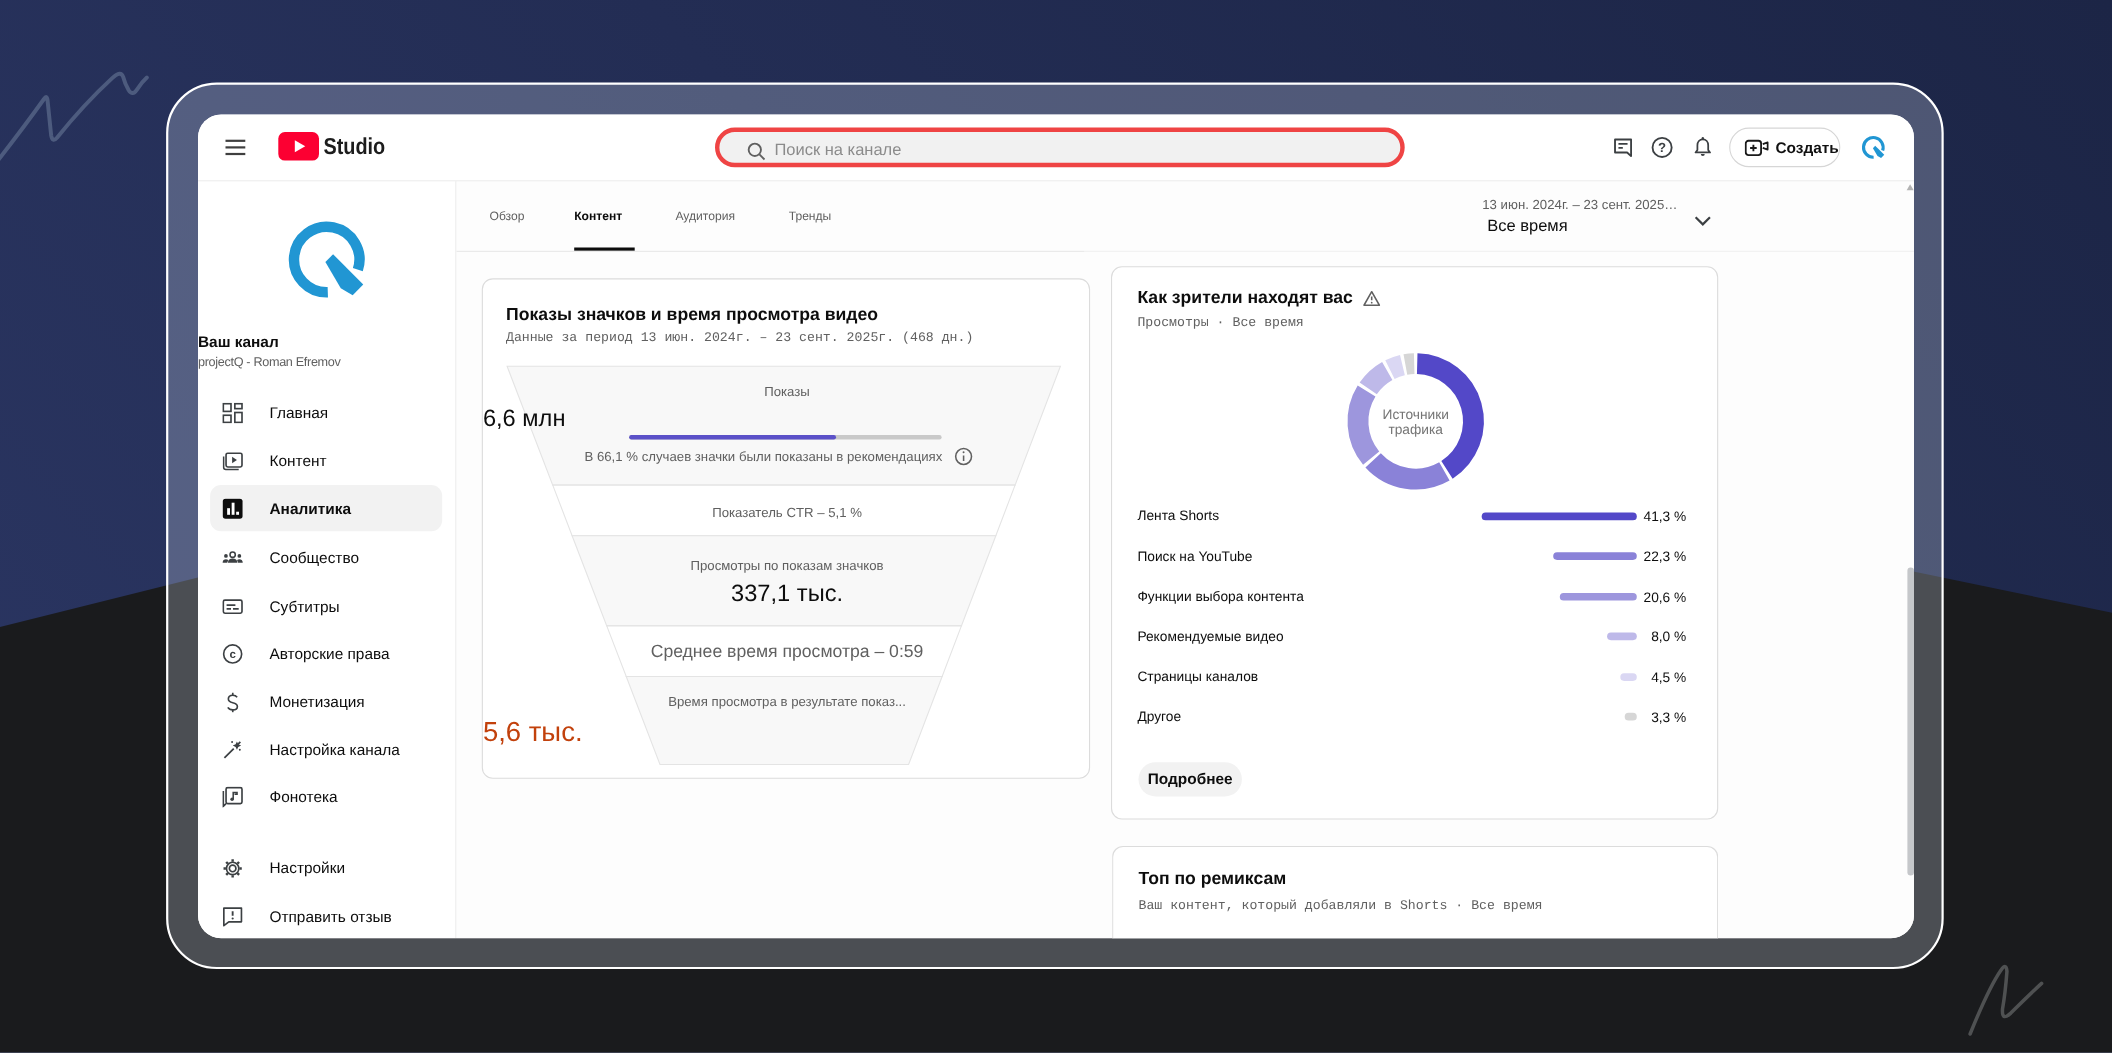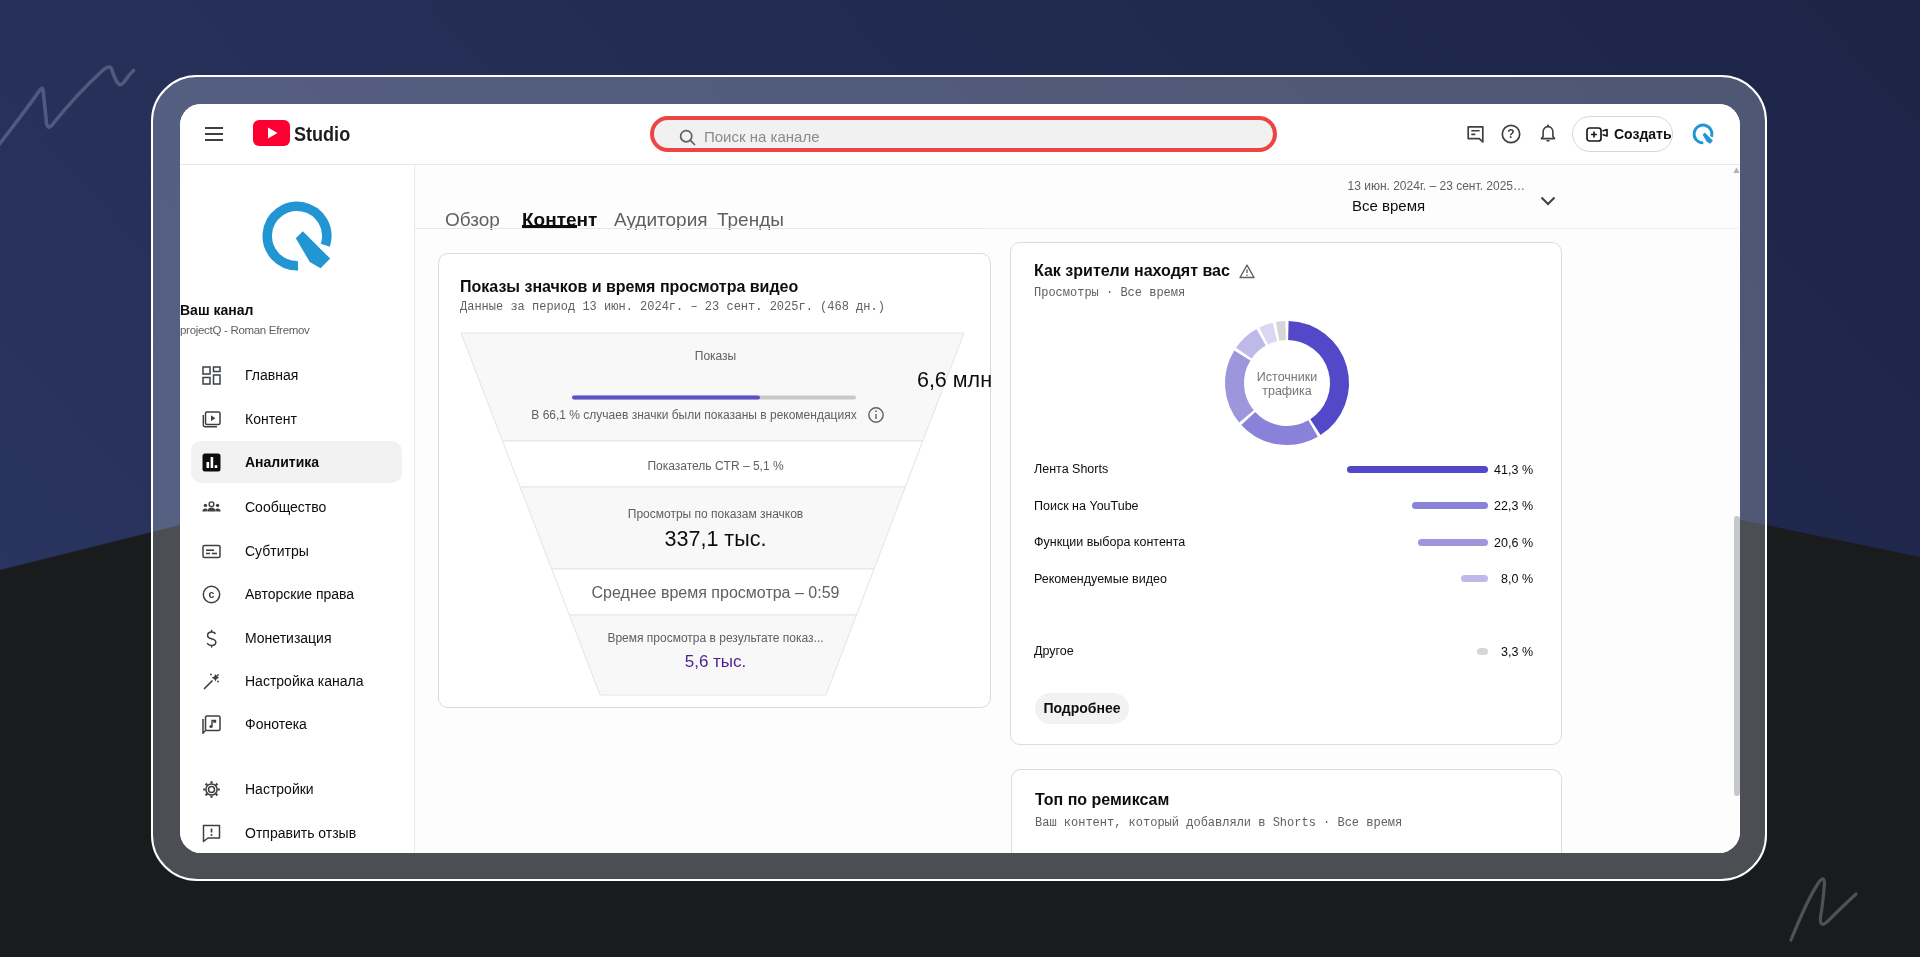--- a/index.html
+++ b/index.html
@@ -29,21 +29,21 @@
   
   #sidebar { position:absolute; left:0; top:61px; width:234px; bottom:0; background:#fff; }
   #sdiv { position:absolute; left:234px; top:61px; width:1px; bottom:0; background:#e8e8e8; }
   .chname { position:absolute; left:0; width:234px; text-align:left; }
   .mrow { position:absolute; left:0; width:234px; height:43px; }
   .mrow .ic { position:absolute; left:22px; top:12px; width:19px; height:19px; }
   .mrow .lb { position:absolute; left:65px; top:13px; font-size:14px; color:#0c0c0c; }
   #selrow { position:absolute; left:11px; width:211px; height:42px; background:#f2f2f2; border-radius:10px; }
   
   #main { position:absolute; left:235px; top:61px; right:0; bottom:0; background:#fdfdfd; }
-  .tab { position:absolute; top:44px; font-size:19px; color:#606060;text-align:right; }
+  .tab { position:absolute; top:26px; font-size:11px; color:#606060;text-align:right; }
   .card { position:absolute; background:#fff; border:1px solid #dcdcdc; border-radius:10px; }
   .ctitle { font-size:16px; font-weight:bold; color:#0d0d0d; }
   .csub { font-size:12px; color:#606060;font-family:Liberation Mono, monospace; }
   .lgrow { position:absolute; left:23px; width:499px; height:15px; }
   .lgrow .ll { position:absolute; left:0; top:0.5px; font-size:12.5px; color:#0d0d0d; }
   .lgrow i { position:absolute; right:45px; top:4px; height:7px; border-radius:3.5px; }
   .lgrow b { position:absolute; right:0; top:1px; font-size:12.5px; font-weight:normal; color:#0d0d0d; }
 </style>
 </head>
 <body>
@@ -243,28 +243,28 @@
           <polygon points="112.6,315 435.0,315 417.5,361 130.3,361" fill="#ffffff"></polygon>
           <polygon points="130.3,361 417.5,361 387.0,441 161.0,441" fill="#f8f8f8"></polygon>
         </g>
         <rect x="133" y="141.5" width="284" height="4" rx="2" fill="#c9c9c9"></rect>
         <rect x="133" y="141.5" width="188" height="4" rx="2" fill="#5b51c8"></rect>
         <circle cx="437" cy="161" r="7.2" fill="none" stroke="#606060" stroke-width="1.4"></circle>
         <line x1="437" y1="160" x2="437" y2="165" stroke="#606060" stroke-width="1.4"></line>
         <circle cx="437" cy="157.2" r="0.9" fill="#606060"></circle>
       </svg>
       <div class="abs" style="left:0;top:95px;width:553px;text-align:center;font-size:12px;color:#606060">Показы</div>
-      <div class="abs" style="left:0;top:114px;width:553px;text-align:right;font-size:21.5px;color:#0d0d0d">6,6 млн</div>
+      <div class="abs" style="left:0;top:114px;width:553px;text-align:left;font-size:21.5px;color:#0d0d0d">6,6 млн</div>
       <div class="abs" style="left:0;top:154px;width:510px;text-align:center;font-size:12px;color:#606060">В 66,1 % случаев значки были показаны в рекомендациях</div>
       <div class="abs" style="left:0;top:205px;width:553px;text-align:center;font-size:12px;color:#606060">Показатель CTR – 5,1 %</div>
       <div class="abs" style="left:0;top:253px;width:553px;text-align:center;font-size:12px;color:#606060">Просмотры по показам значков</div>
       <div class="abs" style="left:0;top:273px;width:553px;text-align:center;font-size:21.5px;color:#0d0d0d">337,1 тыс.</div>
       <div class="abs" style="left:0;top:330px;width:553px;text-align:center;font-size:16px;color:#606060">Среднее время просмотра – 0:59</div>
       <div class="abs" style="left:0;top:377px;width:553px;text-align:center;font-size:12px;color:#606060">Время просмотра в результате показ...</div>
-      <div class="abs" style="left:0;top:398px;width:553px;text-align:center;font-size:17px;color:#4c1d95">5,6 тыс.</div>
+      <div class="abs" style="left:0;top:398px;width:553px;font-size:25px;color:#c2410c">5,6 тыс.</div>
     </div>
 
     <div class="card" style="left:595px;top:77px;width:552px;height:503px">
       <div class="ctitle abs" style="left:23px;top:19px">Как зрители находят вас</div>
       <svg class="abs" style="left:228px;top:21px" width="16" height="15" viewBox="0 0 16 15">
         <path d="M8 1.2 L15 13.5 H1 Z" fill="none" stroke="#606060" stroke-width="1.4" stroke-linejoin="round"></path>
         <line x1="8" y1="5.5" x2="8" y2="9" stroke="#606060" stroke-width="1.4"></line>
         <circle cx="8" cy="11.2" r="0.8" fill="#606060"></circle>
       </svg>
       <div class="csub abs" style="left:23px;top:43px">Просмотры · Все время</div>
@@ -293,20 +293,25 @@
       <div class="lgrow" style="top:291.5px">
           <span class="ll">Функции выбора контента</span>
           <i style="width:70px;background:#9d96dd"></i>
           <b>20,6 %</b>
         </div>
       <div class="lgrow" style="top:328px">
           <span class="ll">Рекомендуемые видео</span>
           <i style="width:27px;background:#beb9e9"></i>
           <b>8,0 %</b>
         </div>
+      <div class="lgrow" style="top:364.5px">
+          <span class="ll">Страницы каналов</span>
+          <i style="width:15px;background:#dad7f3"></i>
+          <b>4,5 %</b>
+        </div>
       <div class="lgrow" style="top:400.5px">
           <span class="ll">Другое</span>
           <i style="width:11px;background:#d6d6d6"></i>
           <b>3,3 %</b>
         </div>
       <div class="abs" style="left:24px;top:450px;width:94px;height:31px;background:#f2f2f2;border-radius:16px;
            text-align:center;line-height:31px;font-size:14px;font-weight:bold;color:#0d0d0d">Подробнее</div>
     </div>
 
     <div class="card" style="left:596px;top:604px;width:551px;height:90px;border-radius:10px 10px 0 0;border-bottom:none">

